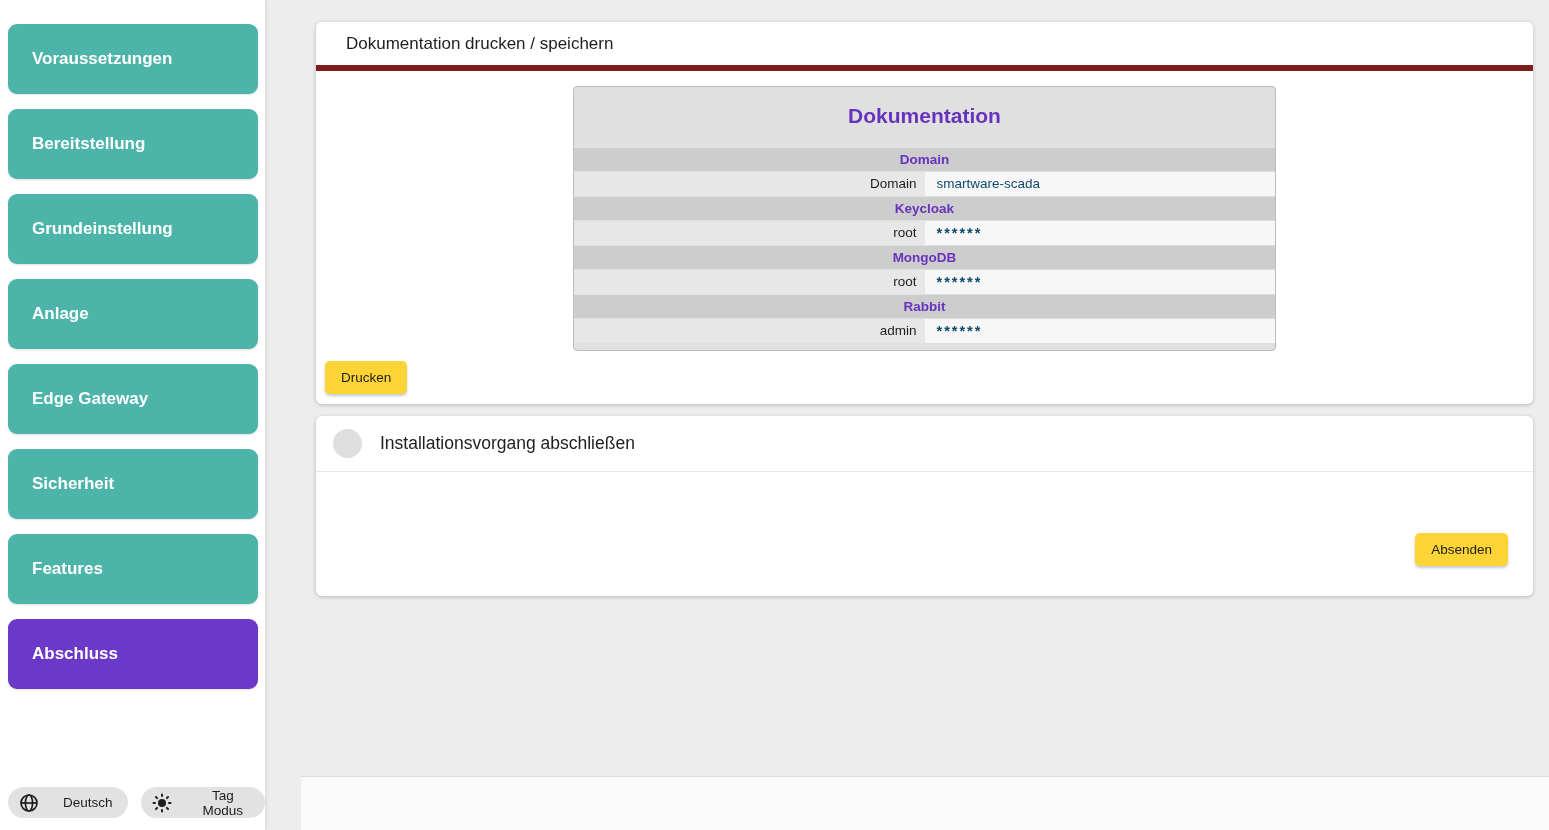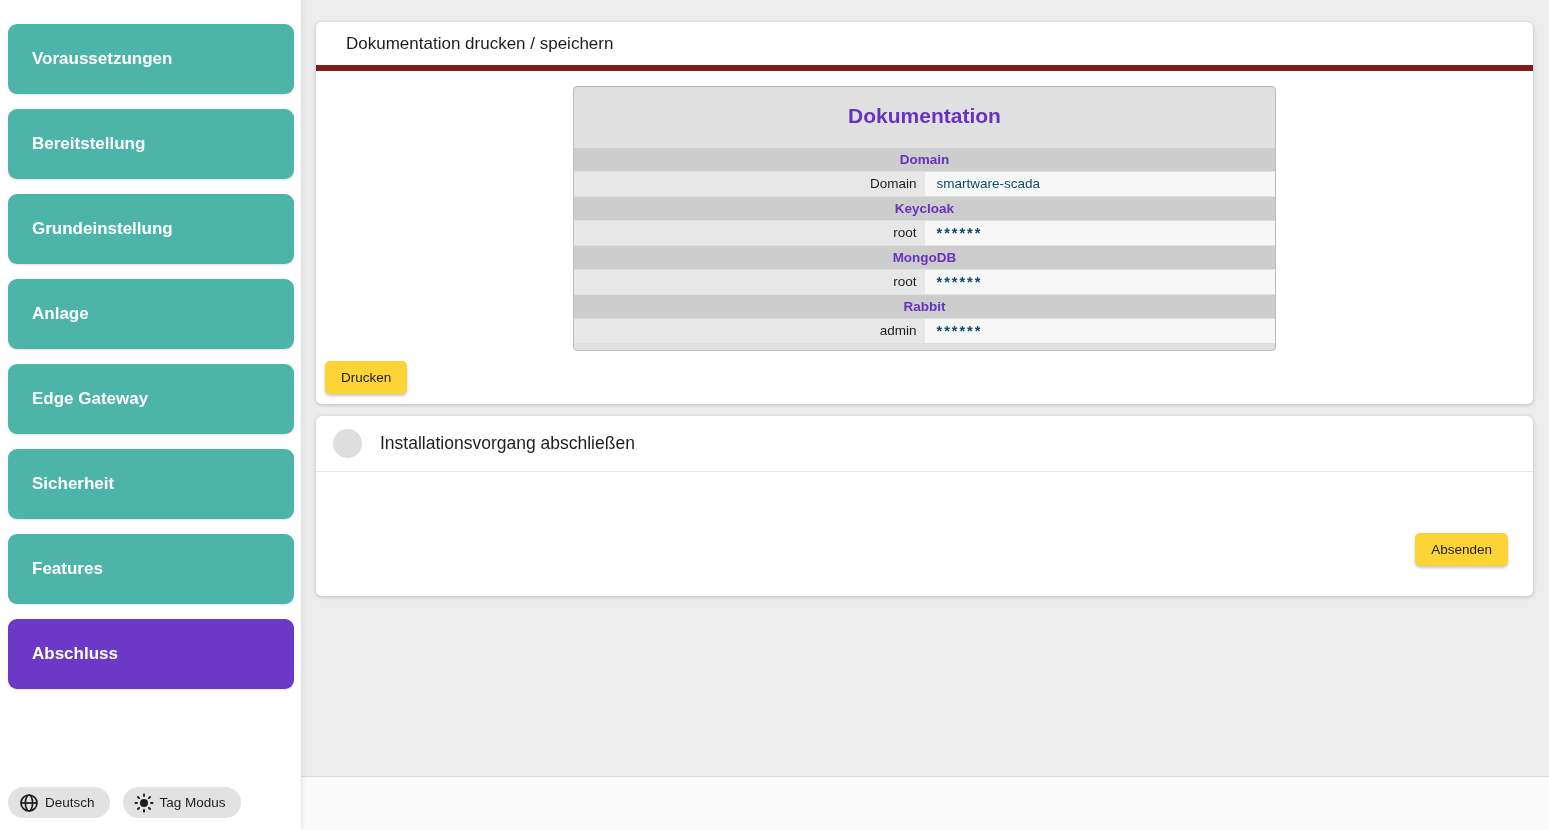--- a/index.html
+++ b/index.html
@@ -7,21 +7,21 @@
     width: 1549px; height: 830px;
     font-family: "Liberation Sans", sans-serif;
     background: #ededed;
     overflow: hidden;
     color: #212121;
   }
 
   
   .sidebar {
     position: absolute; left: 0; top: 0;
-    width: 301px; height: 830px;
+    width: 265px; height: 830px;
     background: #ffffff;
     box-shadow: 1px 0 4px rgba(0,0,0,0.10);
     z-index: 2;
   }
   .sidebar-nav {
     display: flex; flex-direction: column; gap: 15px;
     padding: 24px 7px 0 8px;
   }
   .nav-btn {
     height: 70px;
@@ -41,21 +41,21 @@
 
   .sidebar-footer {
     position: absolute; left: 8px; bottom: 12px;
     display: flex; gap: 13px;
   }
   .pill {
     height: 31px;
     border: none;
     border-radius: 16px;
     background: #e2e2e2;
-    display: inline-flex; align-items: center; gap: 6px;
+    display: inline-flex; align-items: center; gap: 24px;
     padding: 0 15px 0 11px;
     font-family: "Liberation Sans", sans-serif;
     font-size: 13.5px; font-weight: 500; color: #1d1d1d;
     cursor: pointer;
   }
   .pill svg { display: block; }
 
   
   .main {
     position: absolute; left: 301px; top: 0; right: 0; bottom: 0;

